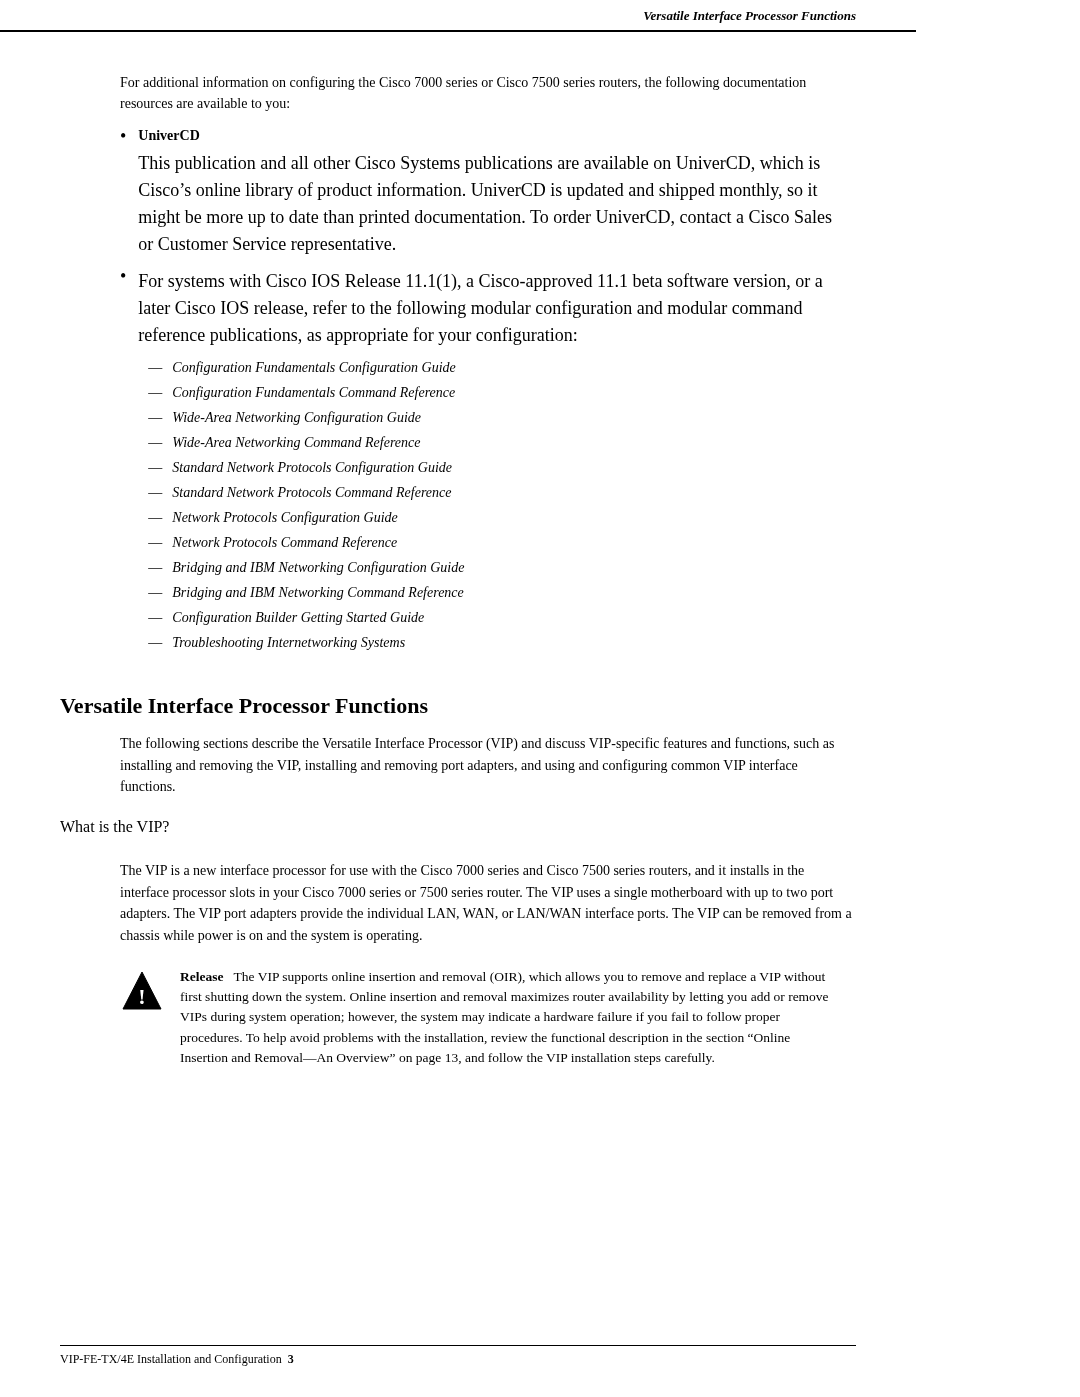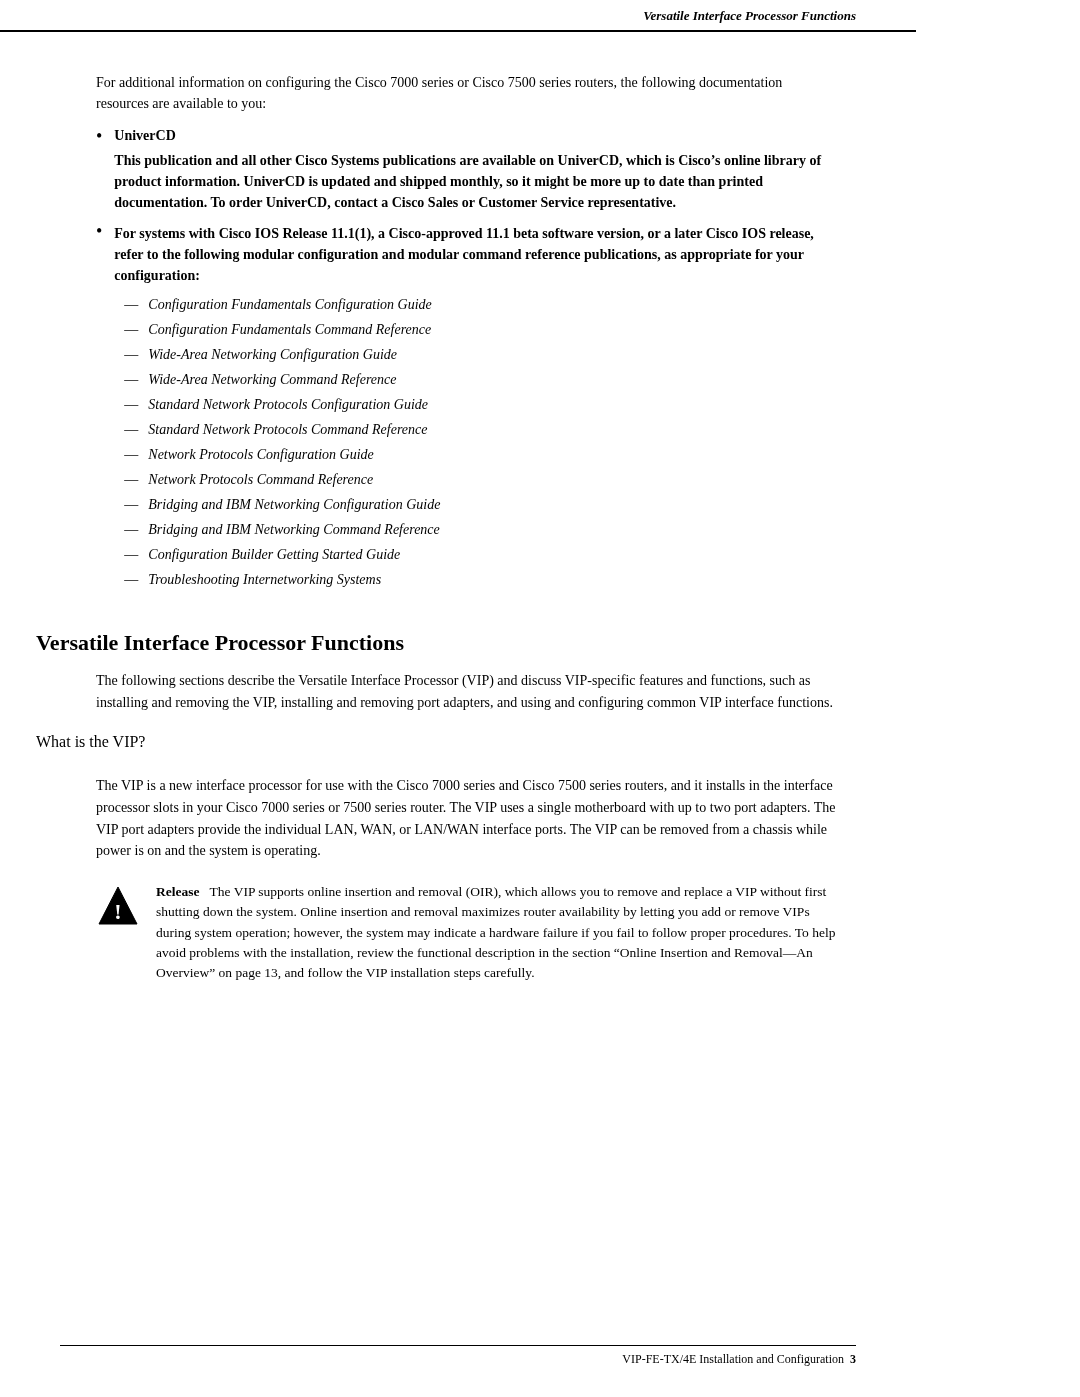--- a/index.html
+++ b/index.html
@@ -37,21 +37,21 @@
     }
 
     .header-title {
       font-size: 13px;
       font-weight: bold;
       font-style: italic;
     }
 
     
     .content {
-      padding: 40px 60px 60px 36px;
+      padding: 40px 60px 60px 60px;
     }
 
     
     .intro-para {
       font-size: 14px;
       line-height: 1.5;
       margin-bottom: 14px;
       margin-left: 60px;
       margin-right: 20px;
     }
@@ -79,23 +79,22 @@
       flex: 1;
     }
 
     .bullet-title {
       font-size: 14px;
       font-weight: bold;
       margin-bottom: 6px;
     }
 
     .bullet-para {
-      font-size: 14px;
+      font-size: 18px;
       line-height: 1.5;
-      font-weight: bold;
     }
 
     
     .dash-list {
       margin-top: 8px;
       margin-left: 10px;
     }
 
     .dash-item {
       display: flex;
@@ -171,21 +170,20 @@
 
     
     .bottom-footer {
       position: absolute;
       bottom: 30px;
       left: 60px;
       right: 60px;
       border-top: 1px solid #000;
       padding-top: 6px;
       display: flex;
-      justify-content: flex-end;
       align-items: center;
     }
 
     .footer-text {
       font-size: 12px;
     }
 
     .footer-page {
       font-size: 12px;
       font-weight: bold;

